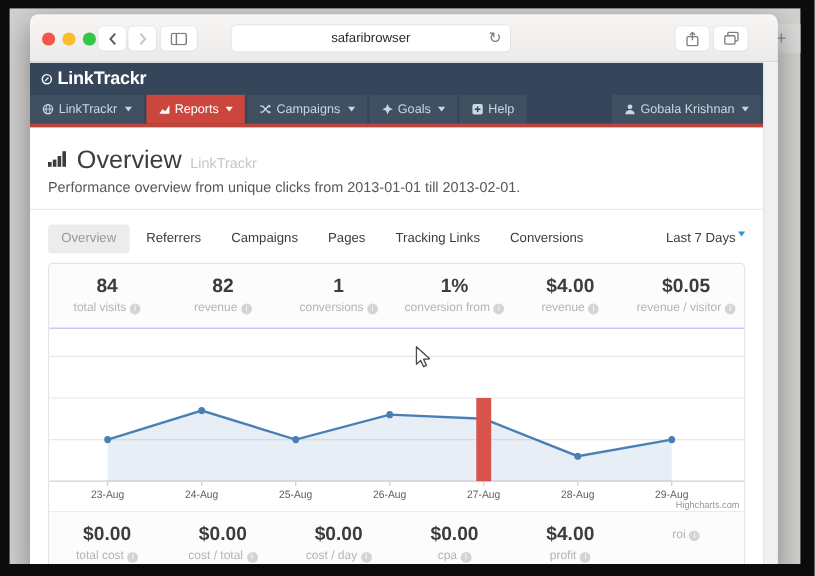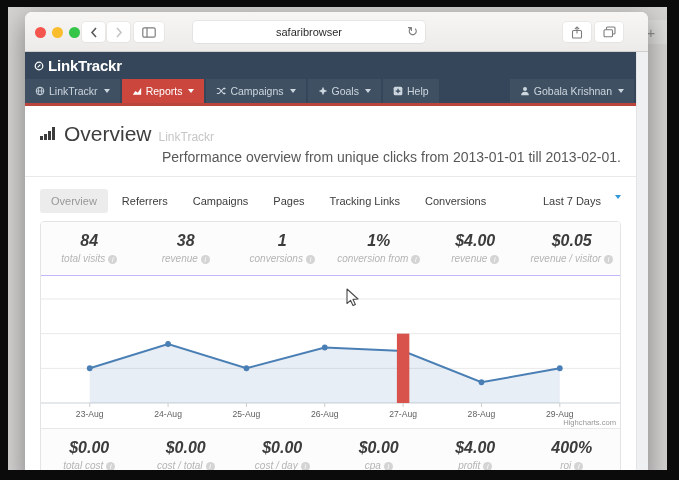--- a/index.html
+++ b/index.html
@@ -48,31 +48,31 @@
   .nav-user { margin-left:auto; margin-right:2px; }
   .caret { width:0; height:0; border-left:3px solid transparent; border-right:3px solid transparent;
     border-top:4px solid currentColor; display:inline-block; margin-left:2px; }
   .nav-ic { width:10px; height:10px; flex:0 0 auto; }
 
   
   .page { padding:10px 15px 8px; }
   .title-row { display:flex; align-items:baseline; gap:7px; margin-top:6px; }
   .page-title { font-size:21px; font-weight:500; color:#3e3e3e; }
   .title-suffix { font-size:12px; color:#c6c6c6; }
-  .subtitle { font-size:14px; color:#585858; margin-top:3px;text-align:right; }
+  .subtitle { font-size:12px; color:#585858; margin-top:3px; }
   .divider { border-bottom:1px solid #e9e9e9; margin:11px -15px 0; }
   .tabs-row { margin-top:12px; display:flex; align-items:center; gap:3px; font-size:11px; }
   .tab { padding:6px 11px; color:#3c3c3c; border-radius:3px; cursor:pointer; white-space:nowrap; }
   .tab.active { background:#ececec; color:#989898; }
-  .range-select { margin-left:auto; color:#3c3c3c; display:flex; gap:12px; cursor:pointer; }
+  .range-select { margin-left:auto; color:#3c3c3c; display:flex; gap:0; cursor:pointer; }
   .range-select .caret { color:var(--link,#2f96d8); border-top-color:var(--link,#2f96d8); }
 
   .panel { margin-top:8px; border:1px solid #e4e4e4; border-radius:4px; overflow:hidden; }
   .stats-row { display:flex; background:#fcfcfc; padding:10px 0 11px; }
-  .stat { flex:1; text-align:center;font-style:italic; }
+  .stat { flex:1; text-align:center; }
   .stat-value { font-size:16px; font-weight:600; color:#3c3c3c; }
   .stat-label { font-size:10px; color:#b4b4b4; margin-top:3px; }
   .info-dot { display:inline-block; width:9px; height:9px; border-radius:50%; background:#d4d4d4;
     color:#fff; font-size:7px; line-height:9px; text-align:center; margin-left:3px; vertical-align:0; }
   .chart-wrap { border-top:1px solid #c4b5fd; border-bottom:1px solid #e8e8e8; background:#fff; padding-top:6px; }
   .chart-wrap svg { display:block; width:100%; font-family:inherit; }
 
   .cursor { position:absolute; left:346px; top:288px; }
 </style>
 </head>
@@ -219,21 +219,21 @@
             </div>
 
             <div class="panel">
 
               <div class="stats-row">
                 <div class="stat">
                   <div class="stat-value">84</div>
                   <div class="stat-label"><span>total visits</span><span class="info-dot">i</span></div>
                 </div>
                 <div class="stat">
-                  <div class="stat-value">38</div>
+                  <div class="stat-value">82</div>
                   <div class="stat-label"><span>revenue</span><span class="info-dot">i</span></div>
                 </div>
                 <div class="stat">
                   <div class="stat-value">1</div>
                   <div class="stat-label"><span>conversions</span><span class="info-dot">i</span></div>
                 </div>
                 <div class="stat">
                   <div class="stat-value">1%</div>
                   <div class="stat-label"><span>conversion from</span><span class="info-dot">i</span></div>
                 </div>
@@ -296,21 +296,20 @@
                 </div>
                 <div class="stat">
                   <div class="stat-value">$0.00</div>
                   <div class="stat-label"><span>cpa</span><span class="info-dot">i</span></div>
                 </div>
                 <div class="stat">
                   <div class="stat-value">$4.00</div>
                   <div class="stat-label"><span>profit</span><span class="info-dot">i</span></div>
                 </div>
                 <div class="stat">
-                  <div class="stat-value">400%</div>
                   <div class="stat-label"><span>roi</span><span class="info-dot">i</span></div>
                 </div>
               </div>
             </div>
           </div>
 
         </div>
         <div class="scrollbar"></div>
       </div>
     </div>

